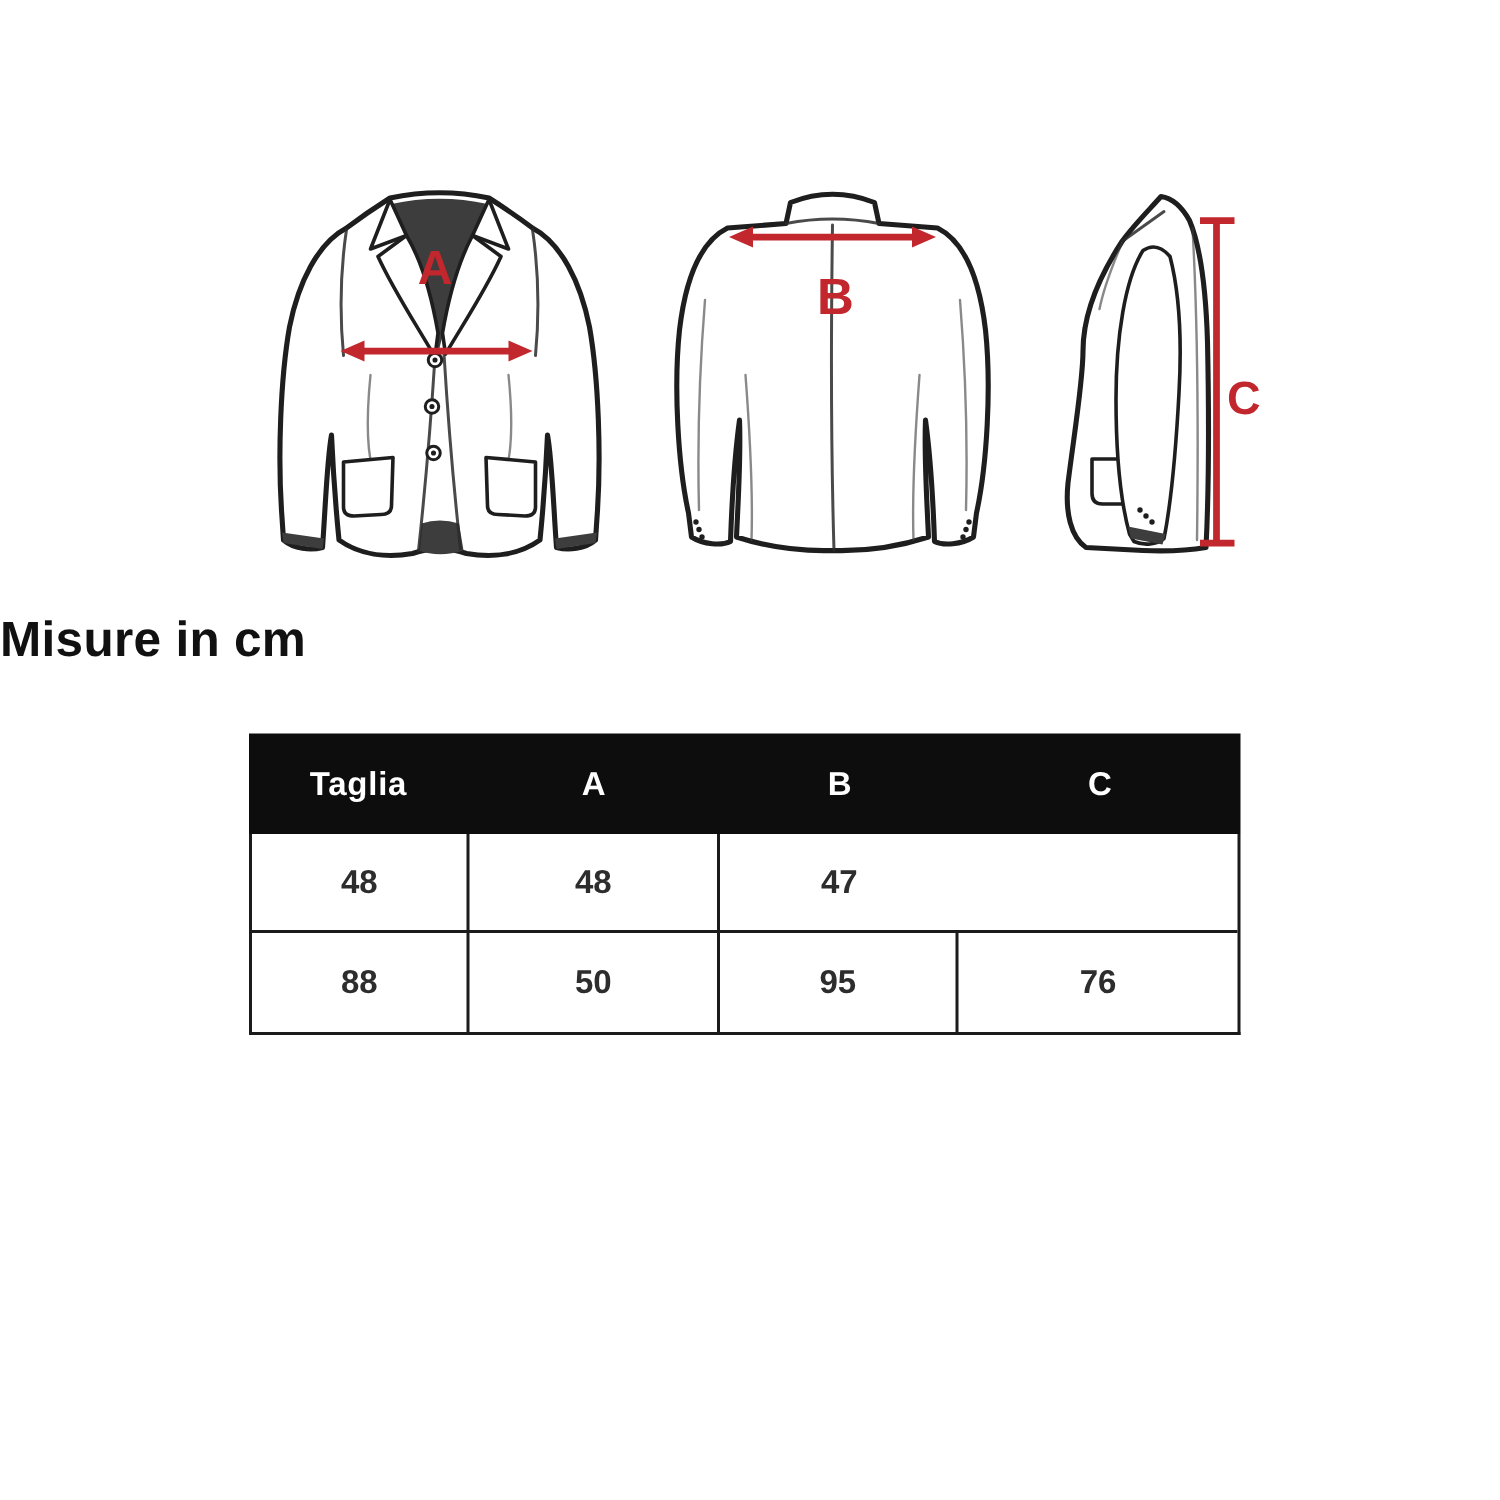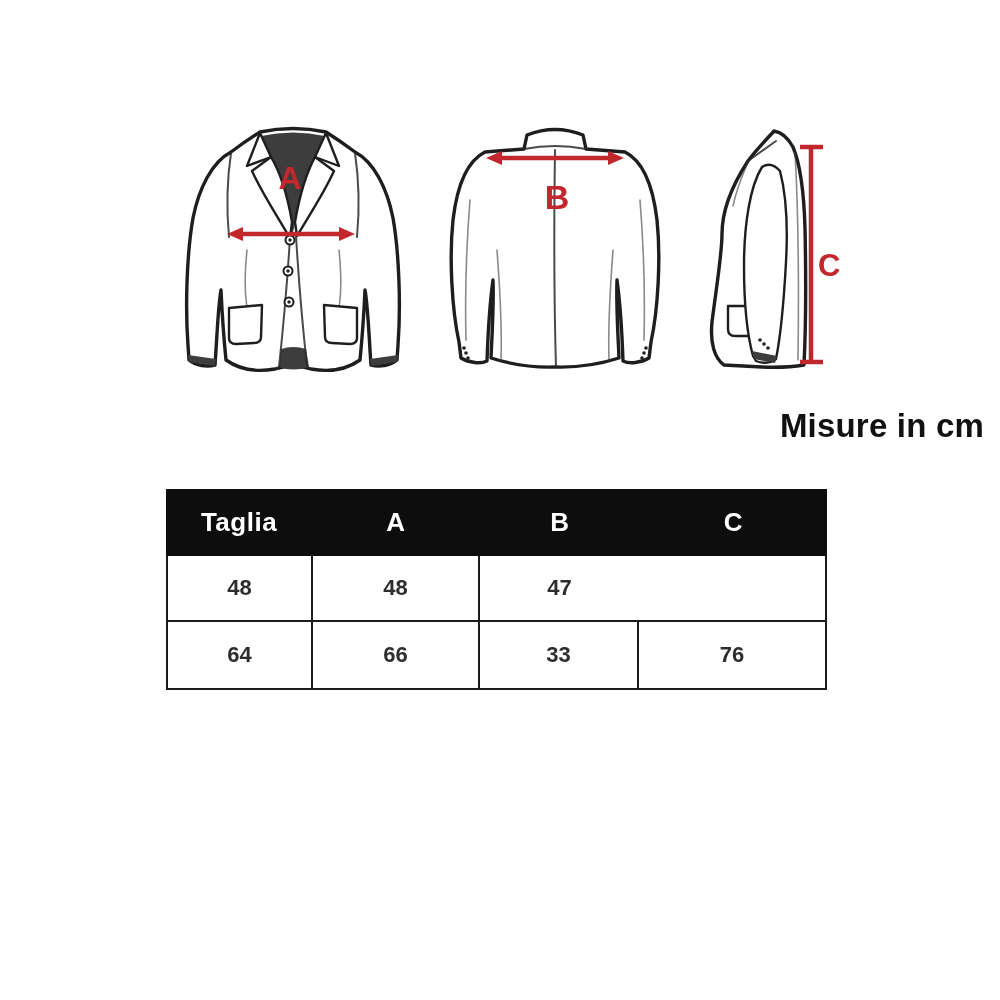--- a/index.html
+++ b/index.html
@@ -6,32 +6,32 @@
   html,body { background:#ffffff; }
   .sheet {
     position:relative; width:1000px; height:1000px;
     background:#ffffff; overflow:hidden;
     font-family:"Liberation Sans", sans-serif;
   }
   .illustration { position:absolute; left:0; top:0; width:1000px; height:440px; }
 
   .page-title {
     position:absolute; left:0; top:407px; width:984px;
-    text-align:right; font-size:33px; font-weight:bold;
+    text-align:left; font-size:33px; font-weight:bold;
     color:#111111; letter-spacing:0.2px;
   }
 
   .size-table { position:absolute; left:166px; top:489px; width:661px; }
   .st-header {
     display:grid; grid-template-columns:146px 168px 160px 187px;
     height:67px; background:#0d0d0d;
   }
   .st-header .hc {
     display:flex; align-items:center; justify-content:center;
-    color:#ffffff; font-size:26px; font-weight:bold; letter-spacing:0.5px;
+    color:#ffffff; font-size:22px; font-weight:bold; letter-spacing:0.5px;
   }
   .st-body { border:2px solid #1b1b1b; border-top:none; background:#ffffff; }
   .st-row {
     display:grid; grid-template-columns:145px 167px 159px 186px;
     height:66px; border-bottom:2px solid #1b1b1b;
   }
   .st-row:last-child { border-bottom:none; }
   .st-cell {
     display:flex; align-items:center; justify-content:center;
     font-size:22px; font-weight:bold; color:#2d2d2d;
@@ -213,21 +213,21 @@
       <div class="hc">B</div>
       <div class="hc">C</div>
     </div>
     <div class="st-body">
       <div class="st-row">
         <div class="st-cell">48</div>
         <div class="st-cell">48</div>
         <div class="st-cell">47</div>
       </div>
       <div class="st-row">
-        <div class="st-cell">64</div>
-        <div class="st-cell">66</div>
-        <div class="st-cell">33</div>
+        <div class="st-cell">88</div>
+        <div class="st-cell">50</div>
+        <div class="st-cell">95</div>
         <div class="st-cell">76</div>
       </div>
     </div>
   </div>
 
 </div>
 
 </body></html>

